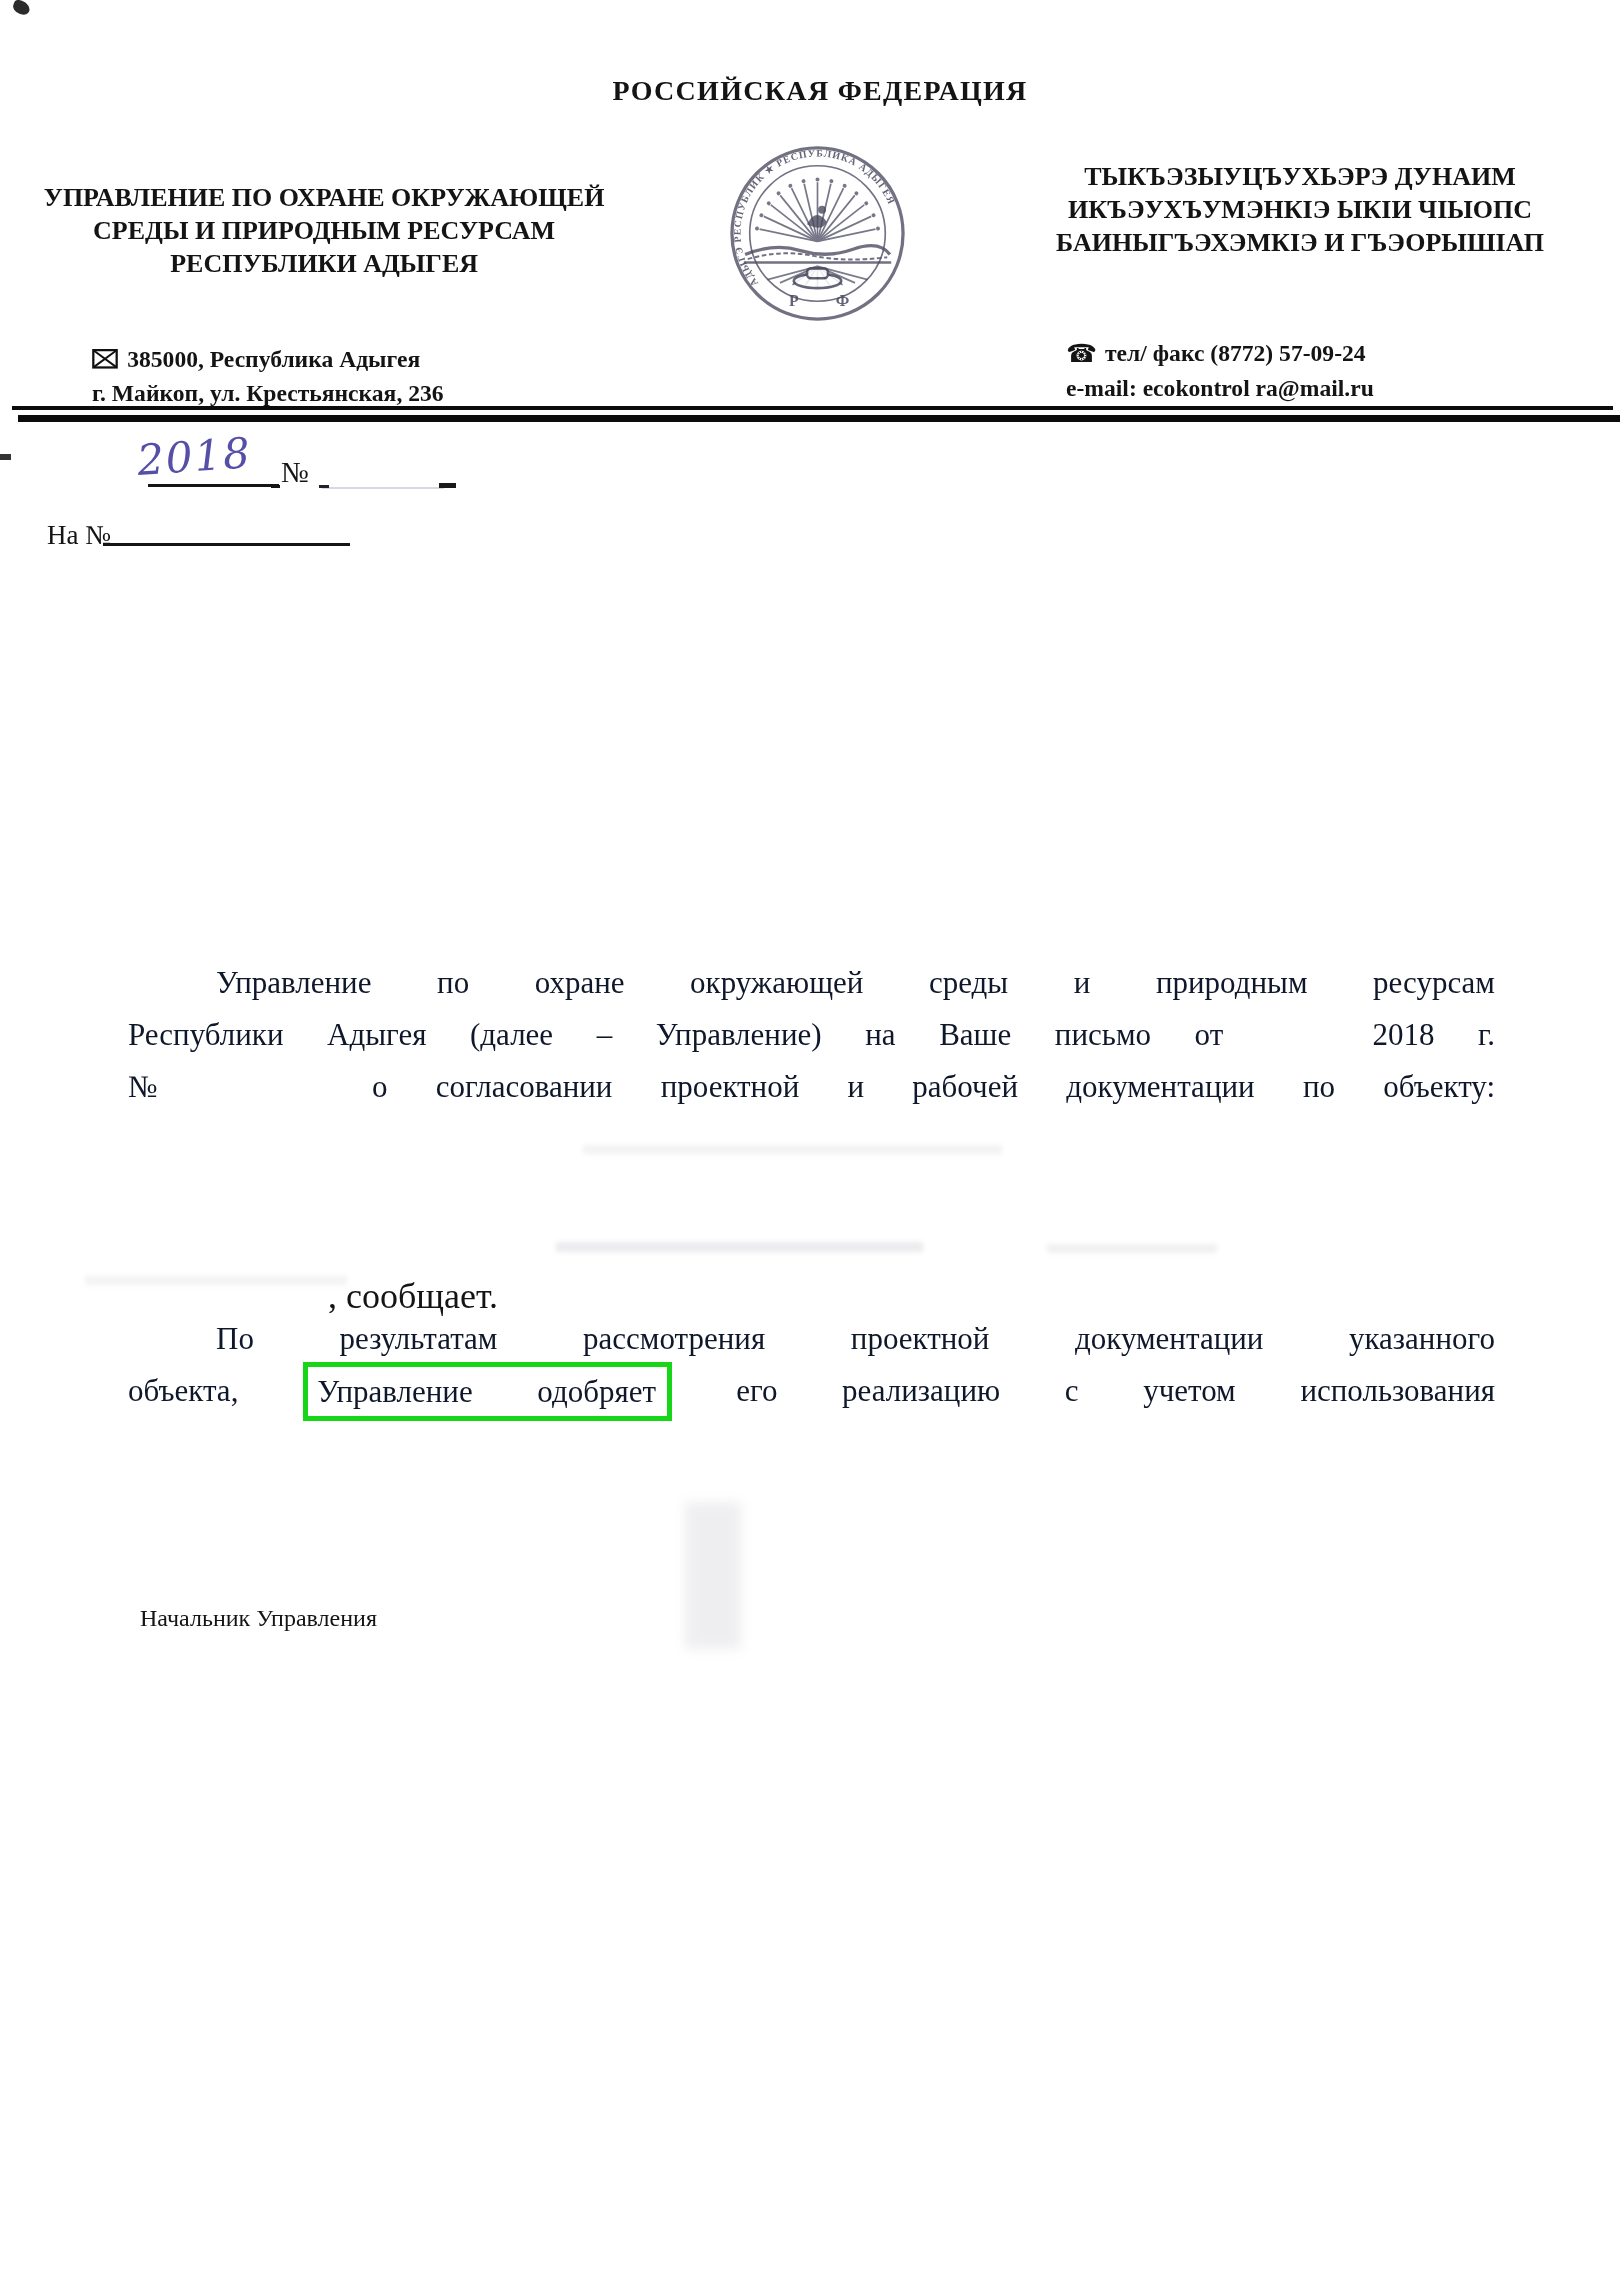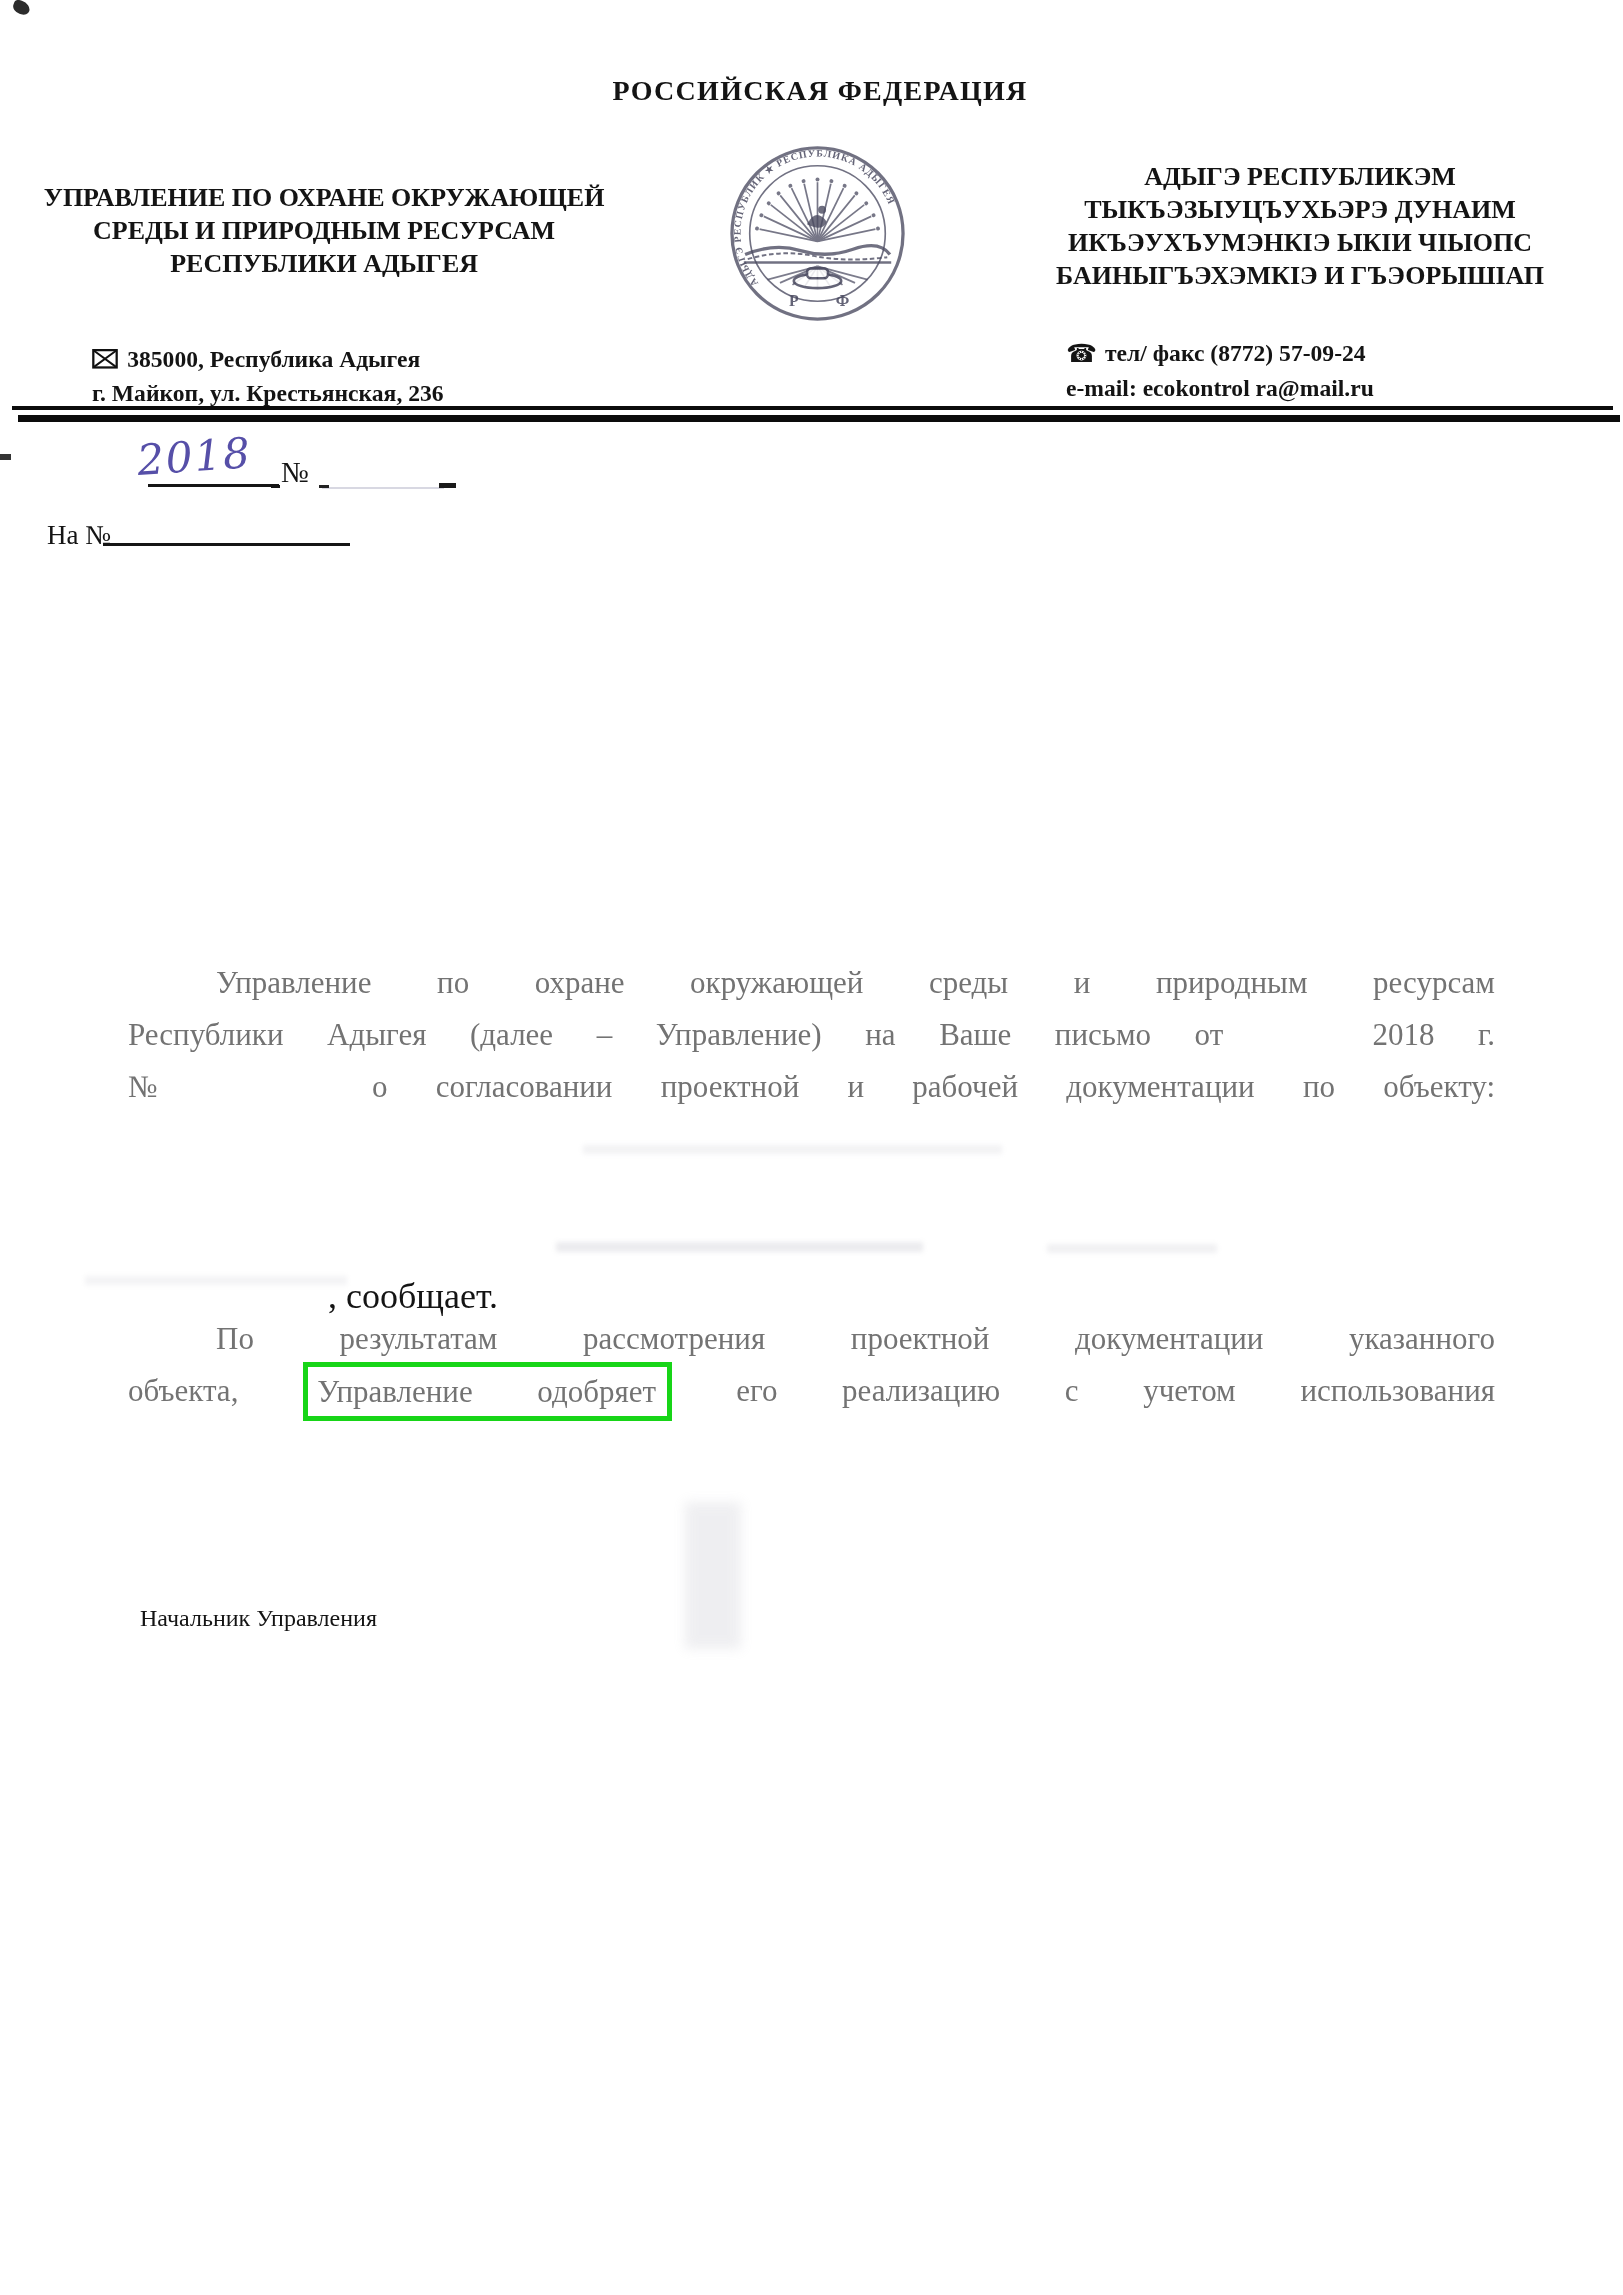--- a/index.html
+++ b/index.html
@@ -32,21 +32,21 @@
   .u{background:#151515;}
   .u-date{left:148px;top:484px;width:131px;height:3.3px;}
   .u-tick{left:271px;top:485px;width:9.2px;height:2.6px;}
   .numero{left:281px;top:456px;font-size:29px;}
   .u-faint{left:322px;top:487px;width:122px;height:2px;background:#d8d8e2;}
   .u-dash-a{left:319px;top:485px;width:9.8px;height:3.3px;background:#222;}
   .u-dash-b{left:439px;top:483px;width:17px;height:4.6px;background:#1a1a1a;}
   .reply-label{left:47px;top:520px;font-size:27px;}
   .u-reply{left:103px;top:543px;width:247px;height:3.3px;}
   
-  .body-block{left:128px;width:1367px;font-size:31px;line-height:52px;color:#737373;}
+  .body-block{left:128px;width:1367px;font-size:31px;line-height:52px;color:#0f172a;}
   .p1{top:957px;}
   .p2{top:1313px;}
   .line{text-align:justify;text-align-last:justify;}
   .line.indent{text-indent:88px;}
   .informs{left:120px;top:1270px;width:1367px;font-size:36px;line-height:52px;padding-left:208px;box-sizing:border-box;}
   .hl{border:5.9px solid #17d517;padding:6.5px 10.5px 7.9px 9.2px;}
   .signature{left:140px;top:1605px;font-size:24px;}
   
   .artifact{position:absolute;pointer-events:none;}
   .art-corner{left:13px;top:1.3px;width:17px;height:13px;background:#151515;
@@ -141,21 +141,20 @@
     </g>
     <g stroke="#4a4a60" fill="#ffffff" opacity="0.85">
       <ellipse cx="136" cy="208" rx="36" ry="11" stroke-width="4"></ellipse>
       <rect x="120" y="189" width="32" height="15" rx="6" stroke-width="4"></rect>
     </g>
     <text class="rf" x="100" y="246" text-anchor="middle" fill="#4a4a60" opacity="0.85">Р</text>
     <text class="rf" x="174" y="246" text-anchor="middle" fill="#4a4a60" opacity="0.85">Ф</text>
   </svg>
 
   <div class="abs org org-right">
-    <div>АДЫГЭ РЕСПУБЛИКЭМ</div>
     <div>ТЫКЪЭЗЫУЦЪУХЬЭРЭ ДУНАИМ</div>
     <div>ИКЪЭУХЪУМЭНКIЭ ЫКIИ ЧIЫОПС</div>
     <div>БАИНЫГЪЭХЭМКIЭ И ГЪЭОРЫШIАП</div>
   </div>
 
   <div class="abs addr addr-left">
     <div>
       <svg class="env-icon" viewBox="0 0 34 26">
         <rect x="1.5" y="1.5" width="31" height="23" fill="none" stroke="#111" stroke-width="3"></rect>
         <path d="M2,2 L32,24 M32,2 L2,24" stroke="#111" stroke-width="2.6" fill="none"></path>

